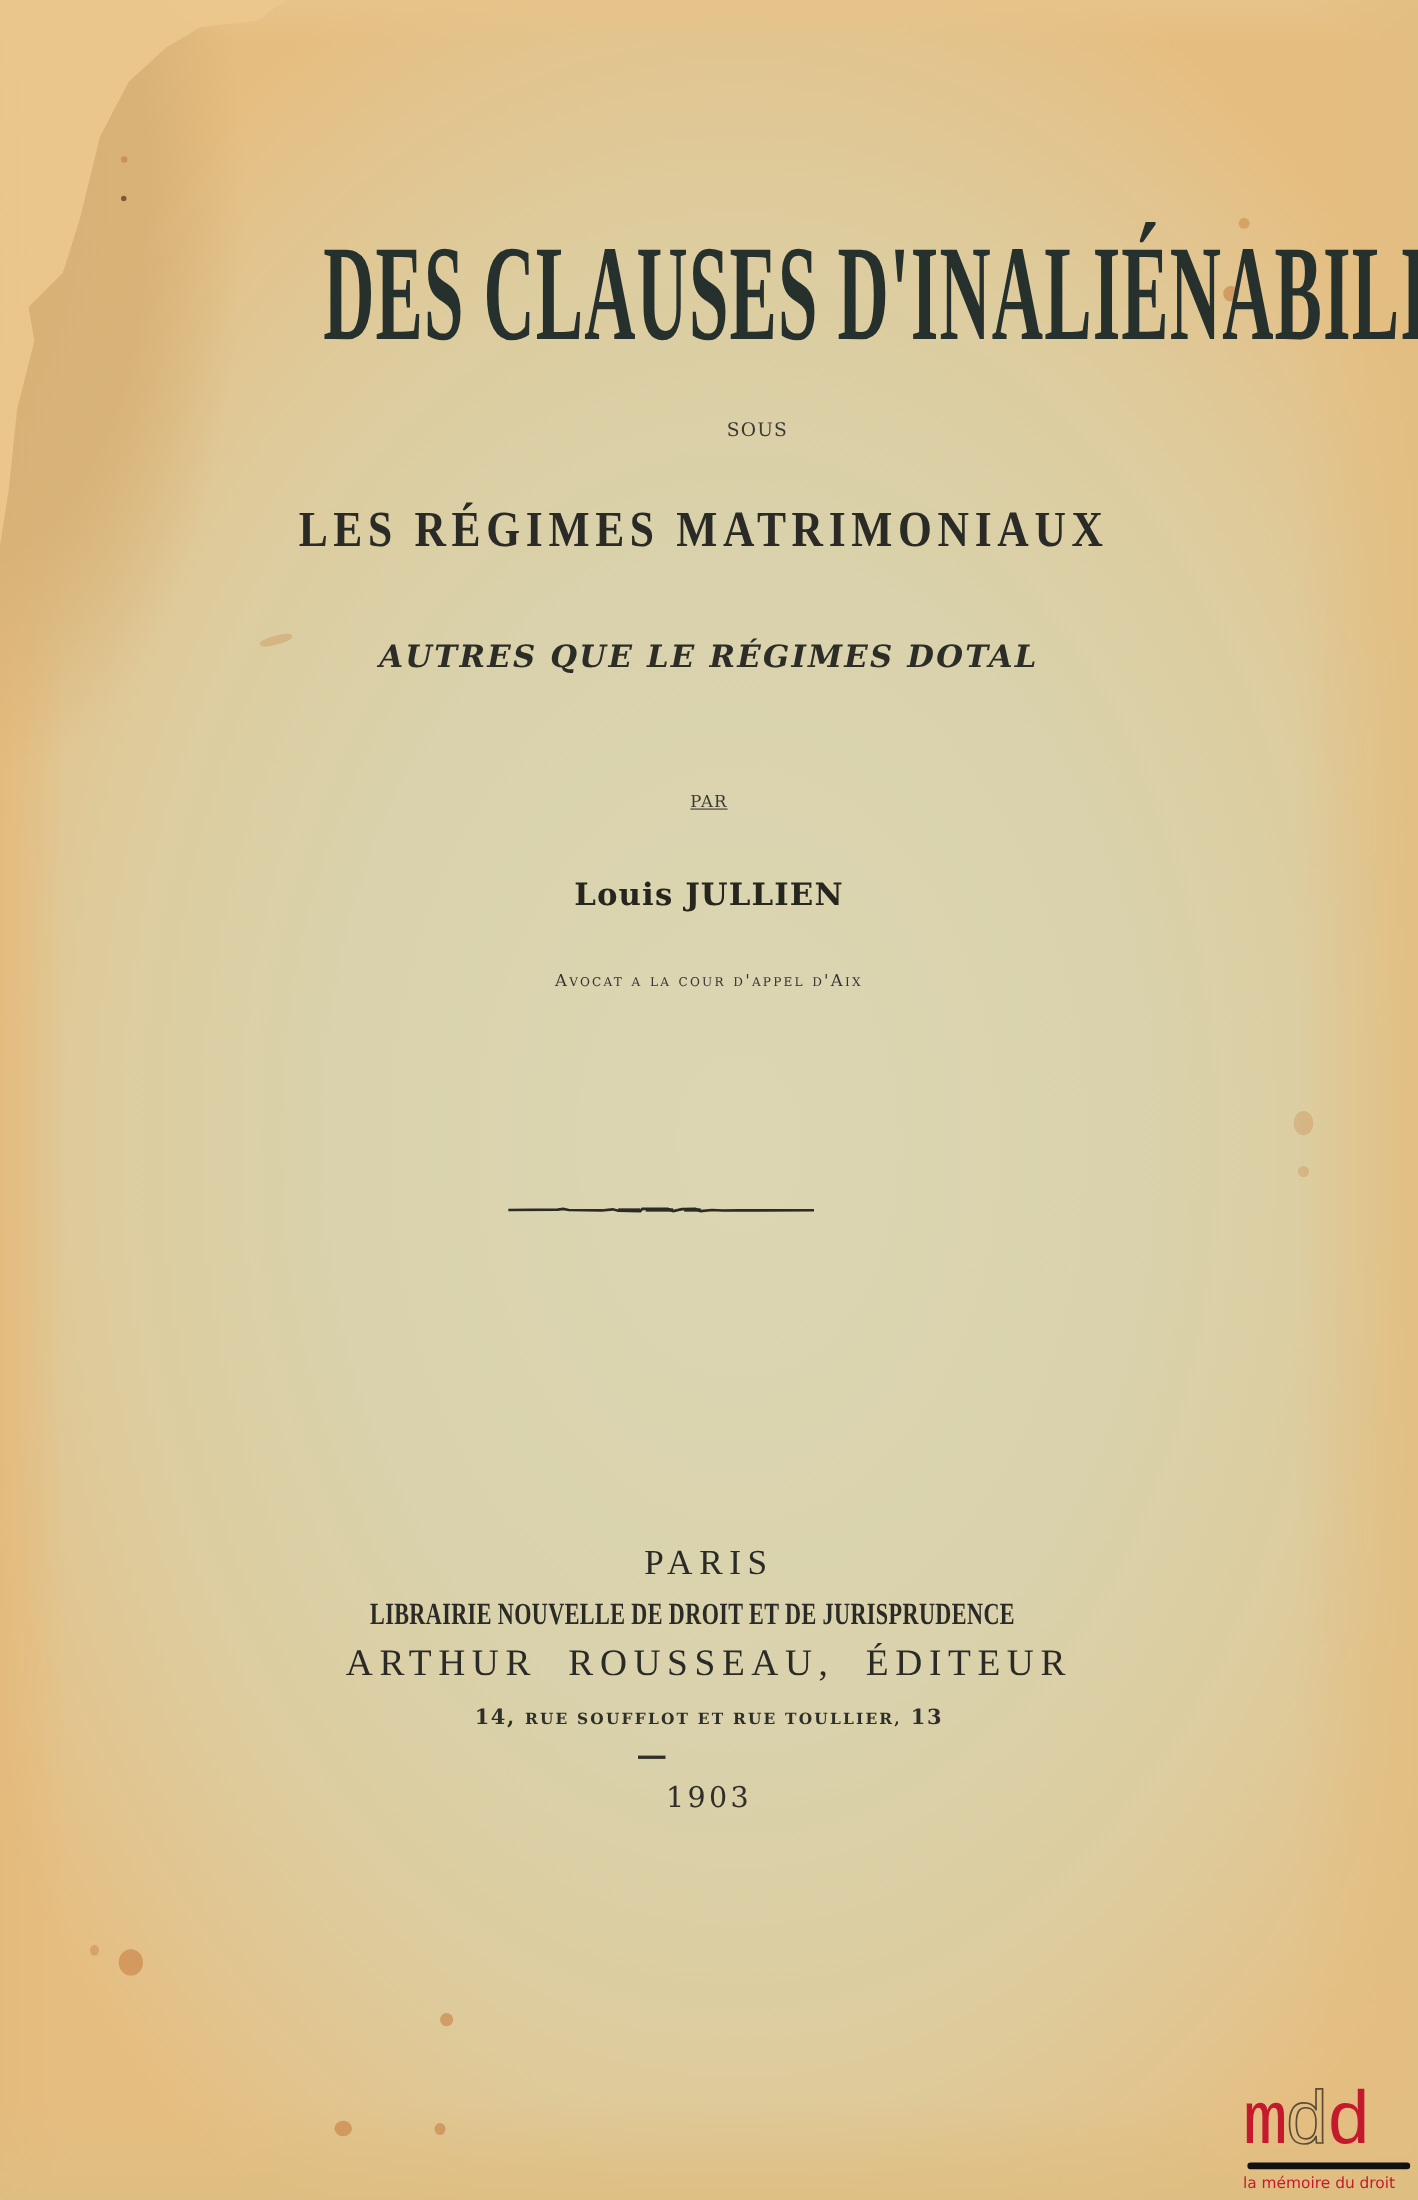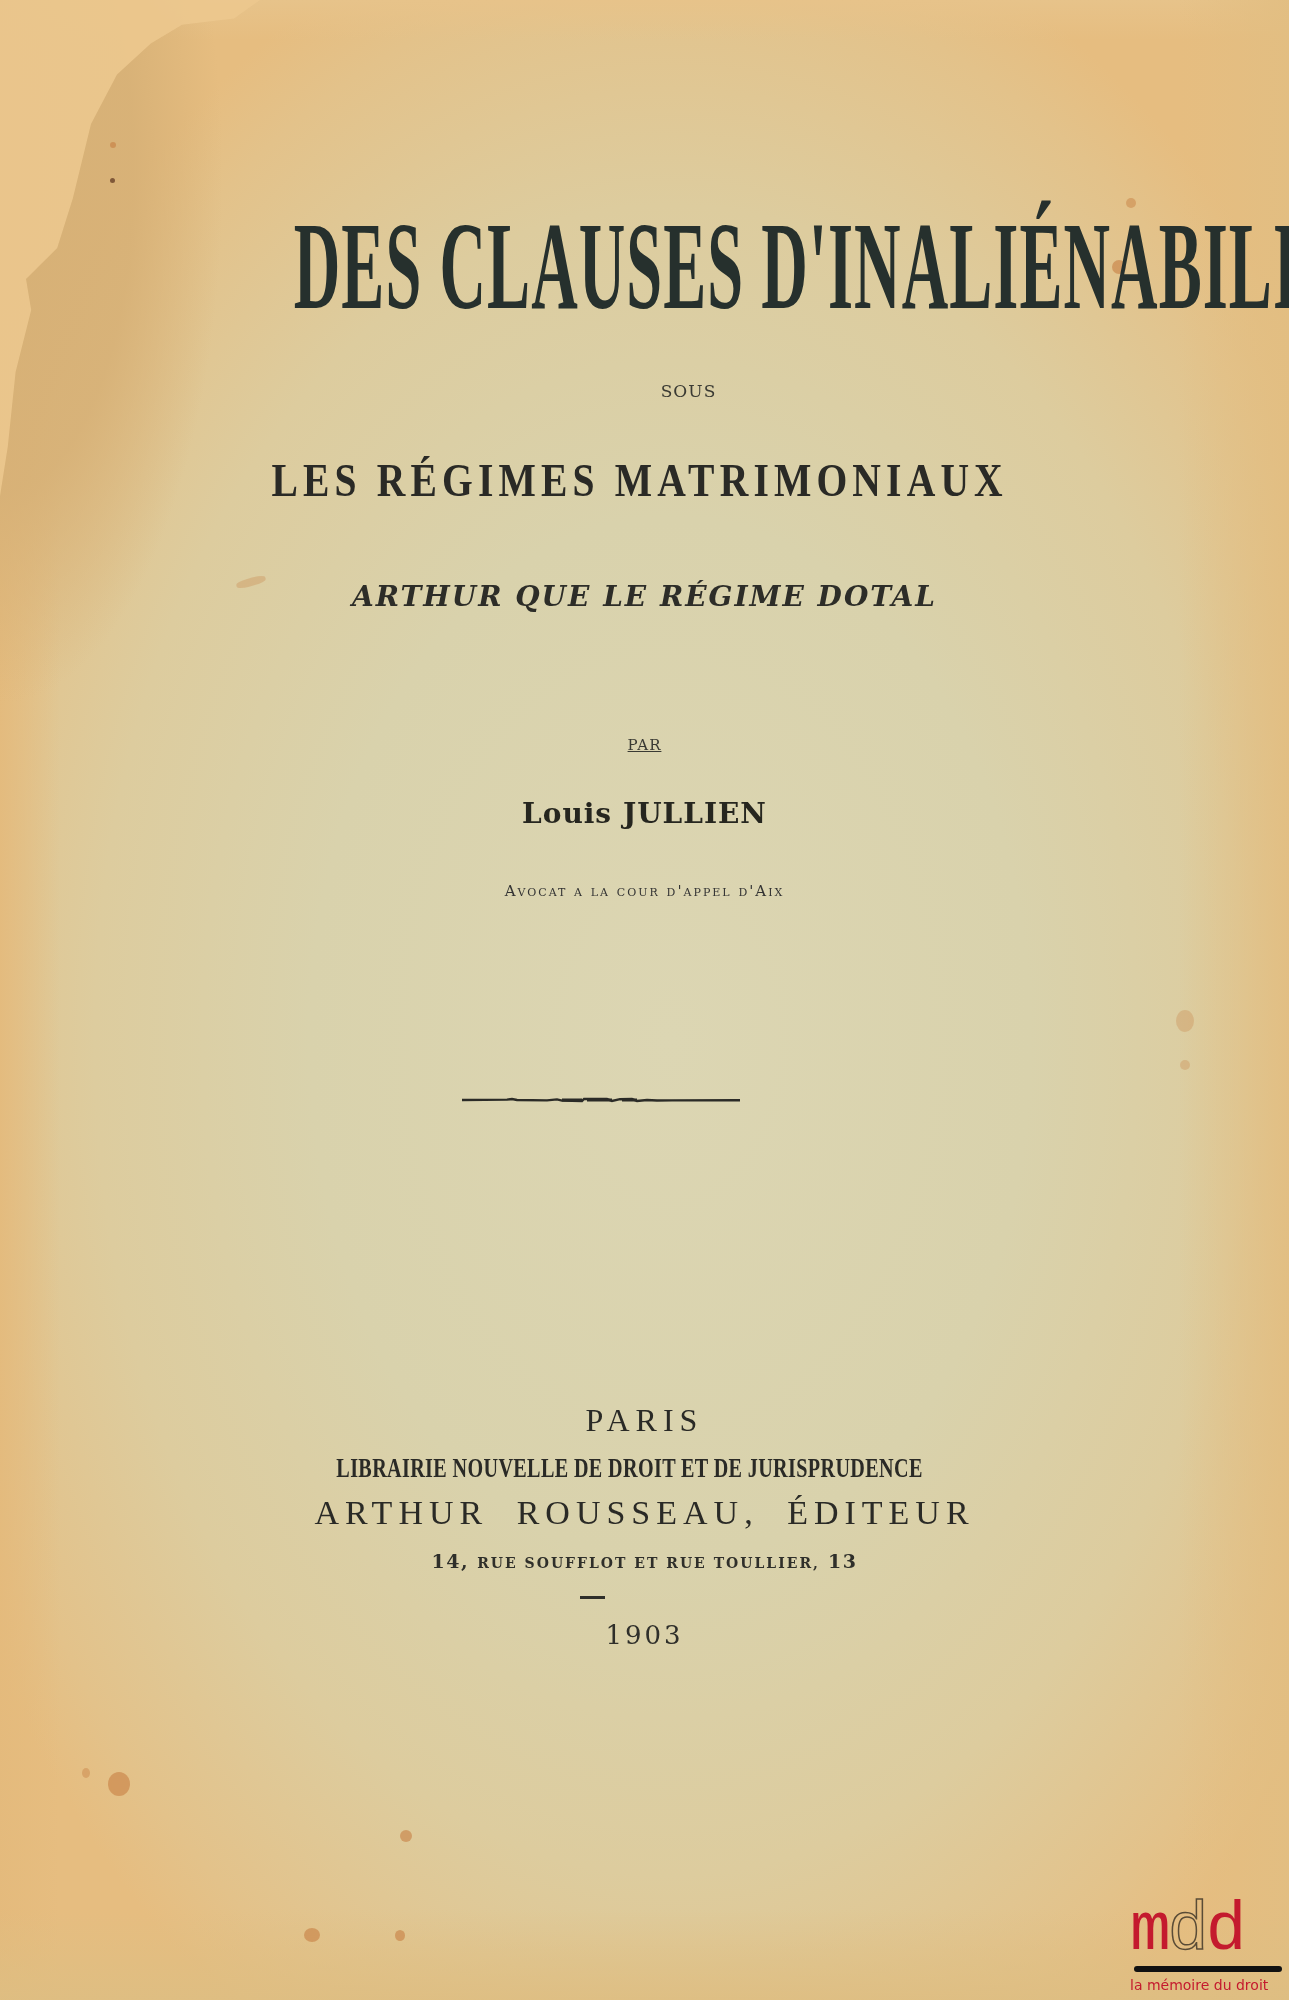--- a/index.html
+++ b/index.html
@@ -51,21 +51,21 @@
   }
   .sous { top: 381px; font-size: 17px; font-family: "DejaVu Serif", serif; color: #3a3a33; letter-spacing: 1px; padding-left: 44px; }
   .subtitle {
     top: 454px; font-size: 46px; font-family: "Liberation Serif", serif; font-weight: bold;
     letter-spacing: 6px; transform: scaleX(0.86); transform-origin: 610px 50%; color: #2a2a26;
   }
   .subtitle2 {
     top: 580px; font-size: 28px; font-family: "DejaVu Serif", serif; font-weight: bold; font-style: italic;
     letter-spacing: 2px; color: #2d2d28;
   }
-  .par { top: 736px; font-size: 15px; font-family: "DejaVu Serif", serif; letter-spacing: 1px; color: #3a3a33; text-decoration: underline; }
+  .par { top: 720px; font-size: 15px; font-family: "DejaVu Serif", serif; letter-spacing: 1px; color: #3a3a33; text-decoration: underline; }
   .author { top: 797px; font-size: 28px; font-family: "DejaVu Serif", serif; font-weight: bold; letter-spacing: 1px; color: #26261f; }
   .degree { top: 849px; font-size: 15px; font-family: "DejaVu Serif", serif; font-variant: small-caps; letter-spacing: 2px; color: #333; }
   .position { top: 882px; font-size: 15px; font-family: "DejaVu Serif", serif; font-variant: small-caps; letter-spacing: 2px; color: #333; }
 
   .rule { position: absolute; left: 462px; top: 1097px; width: 278px; height: 6px; }
 
   .city { top: 1402px; font-size: 32px; font-family: "Liberation Serif", serif; letter-spacing: 6px; color: #2a2a26; }
   .bookshop {
     top: 1452px; font-size: 28px; font-family: "Liberation Serif", serif; font-weight: bold;
     transform: scaleX(0.72); transform-origin: 591px 50%; color: #2a2a26; letter-spacing: 0.5px;
@@ -104,21 +104,21 @@
   <div class="spot" style="left:1126px;top:198px;width:10px;height:10px;opacity:.8"></div>
   <div class="spot" style="left:1176px;top:1010px;width:18px;height:22px;opacity:.5"></div>
   <div class="spot" style="left:1180px;top:1060px;width:10px;height:10px;opacity:.5"></div>
   <div class="spot" style="left:236px;top:578px;width:30px;height:8px;border-radius:40%;opacity:.5;transform:rotate(-15deg)"></div>
   <div class="spot" style="left:110px;top:142px;width:6px;height:6px;"></div>
   <div class="spot" style="left:110px;top:178px;width:5px;height:5px;background:rgba(90,50,30,.7)"></div>
 
   <div class="line title">DES CLAUSES D'INALIÉNABILITÉ</div>
   <div class="line sous">SOUS</div>
   <div class="line subtitle">LES RÉGIMES MATRIMONIAUX</div>
-  <div class="line subtitle2">ARTHUR QUE LE RÉGIME DOTAL</div>
+  <div class="line subtitle2">AUTRES QUE LE RÉGIMES DOTAL</div>
 
   <div class="line par">PAR</div>
   <div class="line author">Louis JULLIEN</div>
   <div class="line position">Avocat a la cour d'appel d'Aix</div>
 
   <svg class="rule" viewBox="0 0 278 6" preserveAspectRatio="none">
     <path d="M0 3 L45 2.6 L50 2 L55 3 L85 3.4 L95 2.4 L100 3.6 L120 4 L122 2 L145 2 L150 4 L158 2.2 L170 2 L175 4 L185 3 L195 3.5 L210 3.4 L278 3.2" stroke="#2b2b27" stroke-width="2.4" fill="none"></path>
     <rect x="100" y="1.5" width="20" height="3" fill="#2b2b27"></rect>
     <rect x="125" y="1.5" width="25" height="3" fill="#2b2b27"></rect>
     <rect x="160" y="1.5" width="15" height="3" fill="#2b2b27"></rect>

